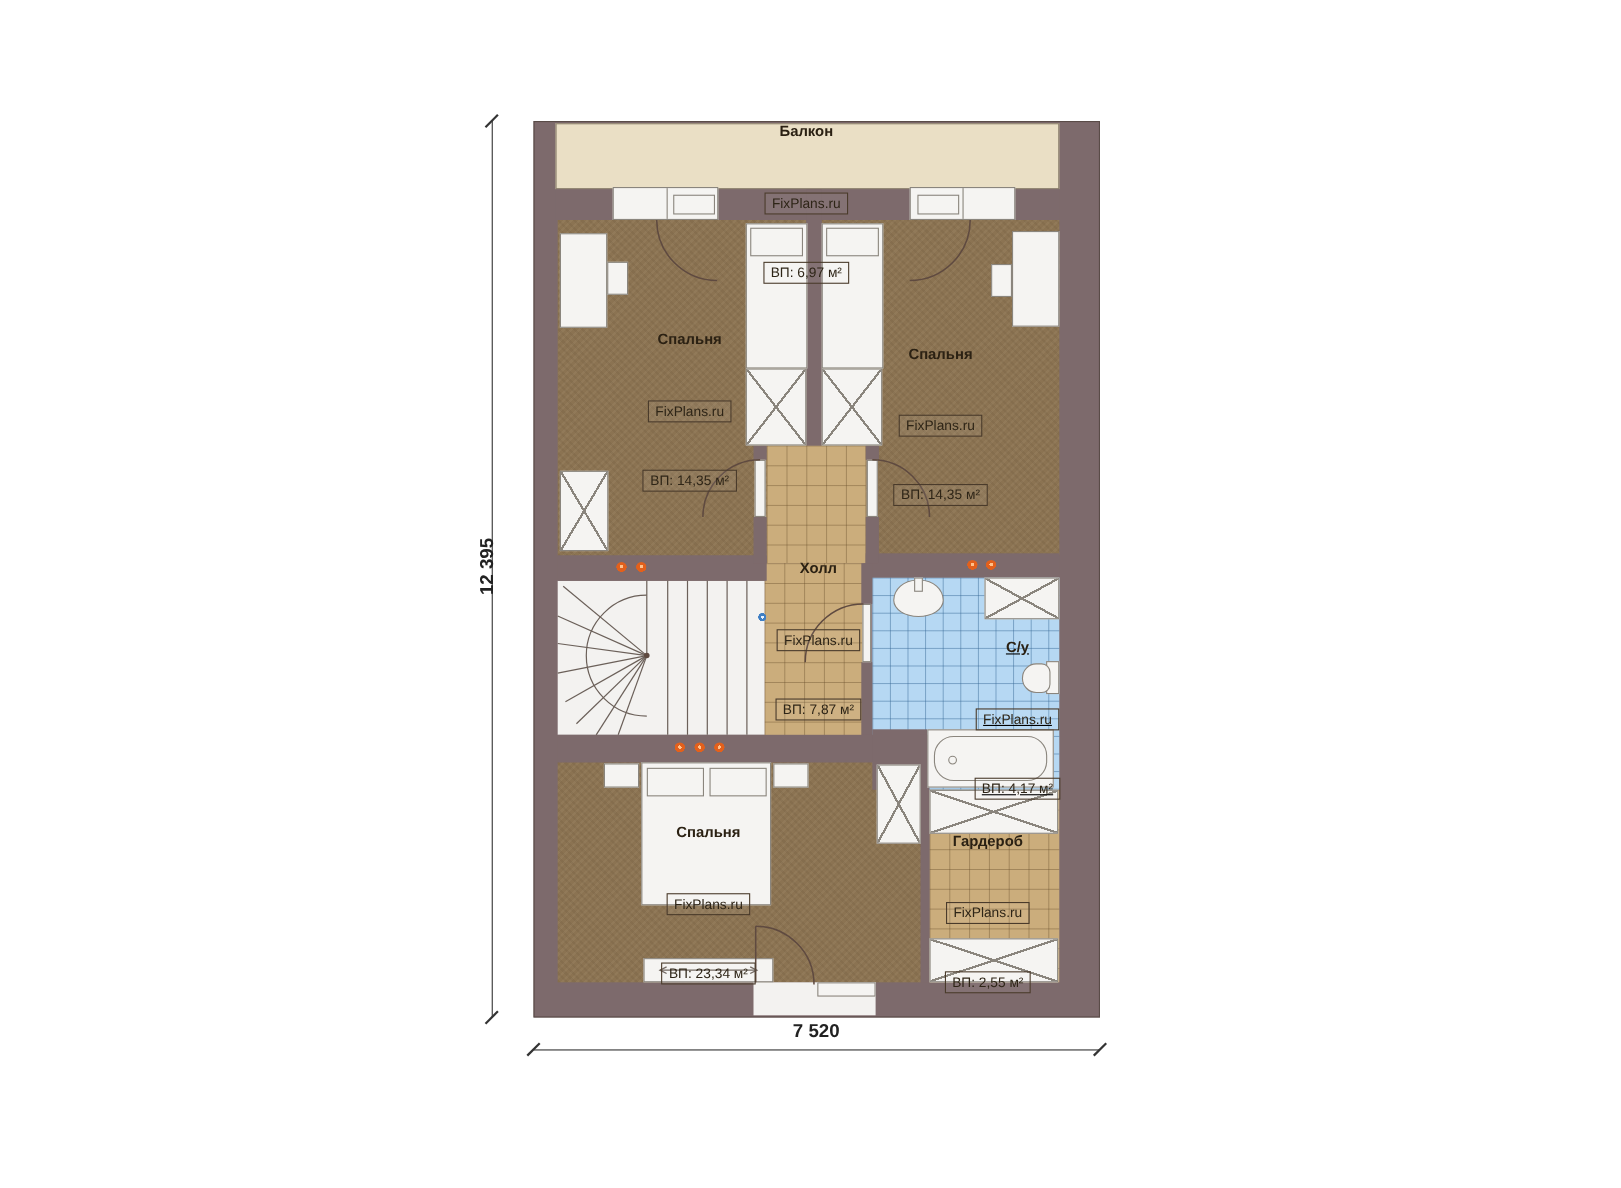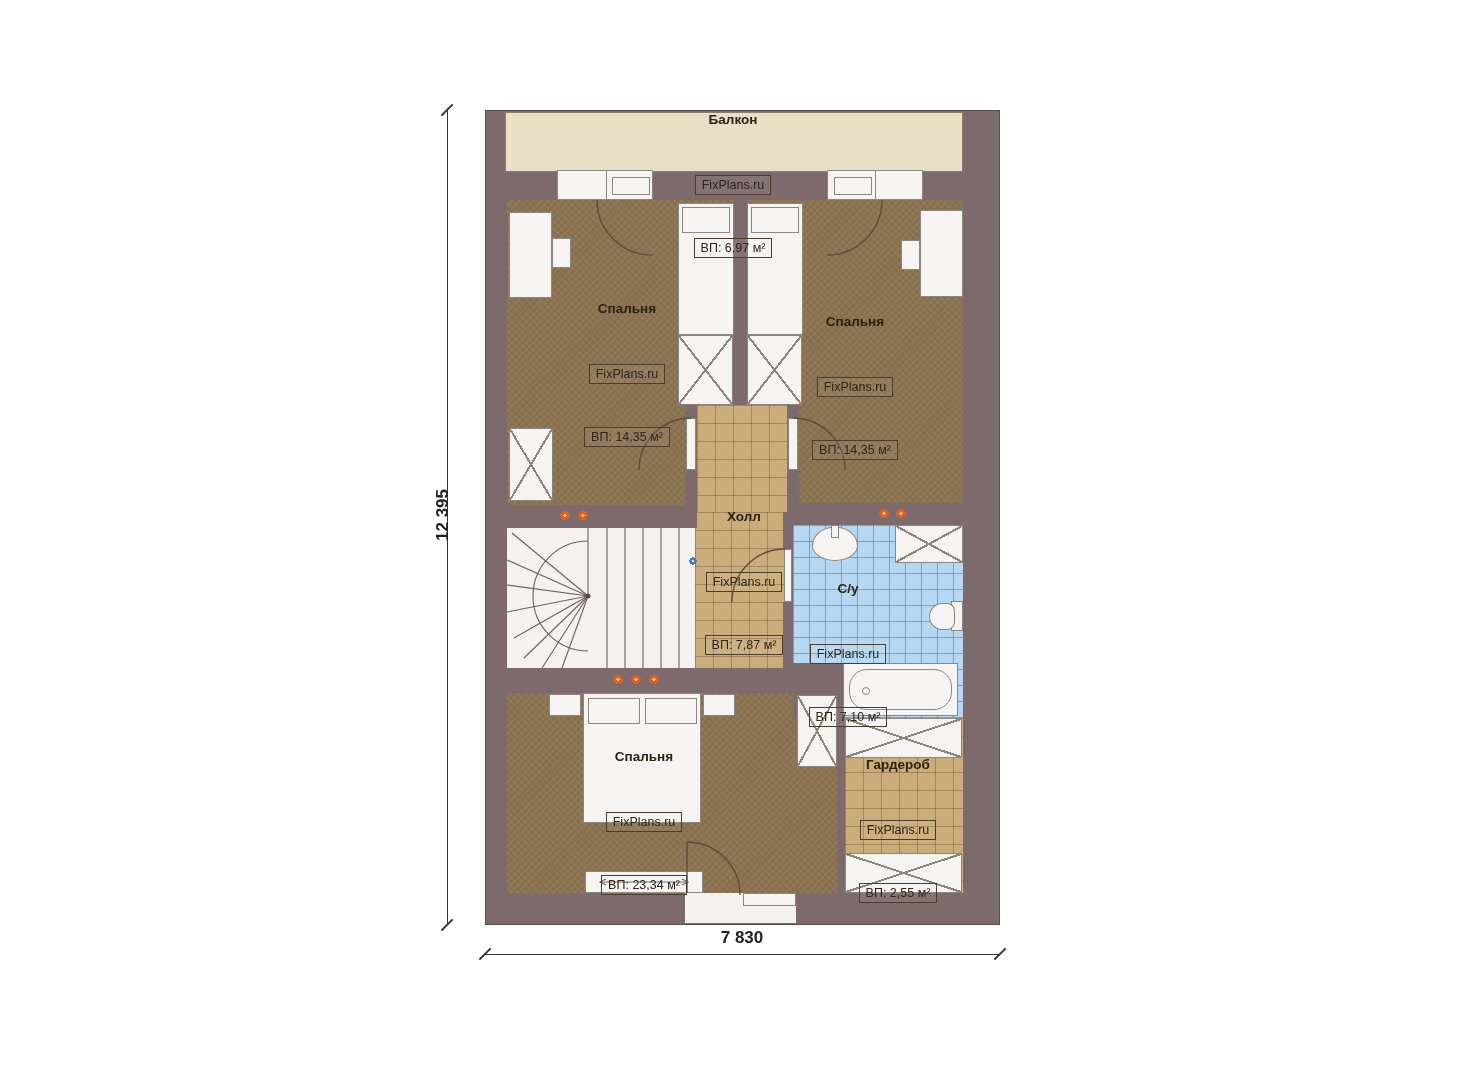--- a/index.html
+++ b/index.html
@@ -54,21 +54,21 @@
 <div id="page">
 
   <div class="abs dim-line" style="left:447px;top:110px;width:1px;height:815px;"></div>
   <div class="abs tick" style="left:439px;top:109px;"></div>
   <div class="abs tick" style="left:439px;top:924px;"></div>
   <div class="abs dim-text" style="left:398px;top:505px;width:90px;transform:rotate(-90deg);">12 395</div>
 
   <div class="abs dim-line" style="left:485px;top:954px;width:515px;height:1px;"></div>
   <div class="abs tick" style="left:477px;top:953px;"></div>
   <div class="abs tick" style="left:992px;top:953px;"></div>
-  <div class="abs dim-text" style="left:692px;top:928px;width:100px;">7 830</div>
+  <div class="abs dim-text" style="left:692px;top:928px;width:100px;">7 520</div>
 
   <div class="abs building" style="left:485px;top:110px;width:515px;height:815px;"></div>
 
   <div class="abs floor-cream z10" style="left:505px;top:112px;width:458px;height:60px;"></div>
   <div class="abs floor-brown z10" style="left:507px;top:200px;width:226px;height:305px;"></div>
   <div class="abs floor-brown z10" style="left:747px;top:200px;width:216px;height:305px;"></div>
   <div class="abs floor-tan z10" style="left:697px;top:405px;width:90px;height:107px;"></div>
   <div class="abs floor-tan z10" style="left:695px;top:512px;width:90px;height:171px;"></div>
   <div class="abs floor-white z10" style="left:507px;top:528px;width:188px;height:140px;"></div>
   <div class="abs floor-blue z10" style="left:793px;top:525px;width:170px;height:193px;"></div>
@@ -201,24 +201,24 @@
     <div class="lbl-box">FixPlans.ru</div>
     <div class="lbl-box">ВП: 14,35 м²</div>
   </div>
 
   <div class="abs label" style="left:644px;top:510px;">
     <div class="lbl-name">Холл</div>
     <div class="lbl-box">FixPlans.ru</div>
     <div class="lbl-box">ВП: 7,87 м²</div>
   </div>
 
-  <div class="abs label" style="left:748px;top:582px;">
+  <div class="abs label" style="left:825px;top:582px;text-decoration:underline;">
     <div class="lbl-name">С/у</div>
     <div class="lbl-box">FixPlans.ru</div>
-    <div class="lbl-box">ВП: 7,10 м²</div>
+    <div class="lbl-box">ВП: 4,17 м²</div>
   </div>
 
   <div class="abs label" style="left:544px;top:750px;">
     <div class="lbl-name">Спальня</div>
     <div class="lbl-box">FixPlans.ru</div>
     <div class="lbl-box">ВП: 23,34 м²</div>
   </div>
 
   <div class="abs label" style="left:798px;top:758px;">
     <div class="lbl-name">Гардероб</div>

